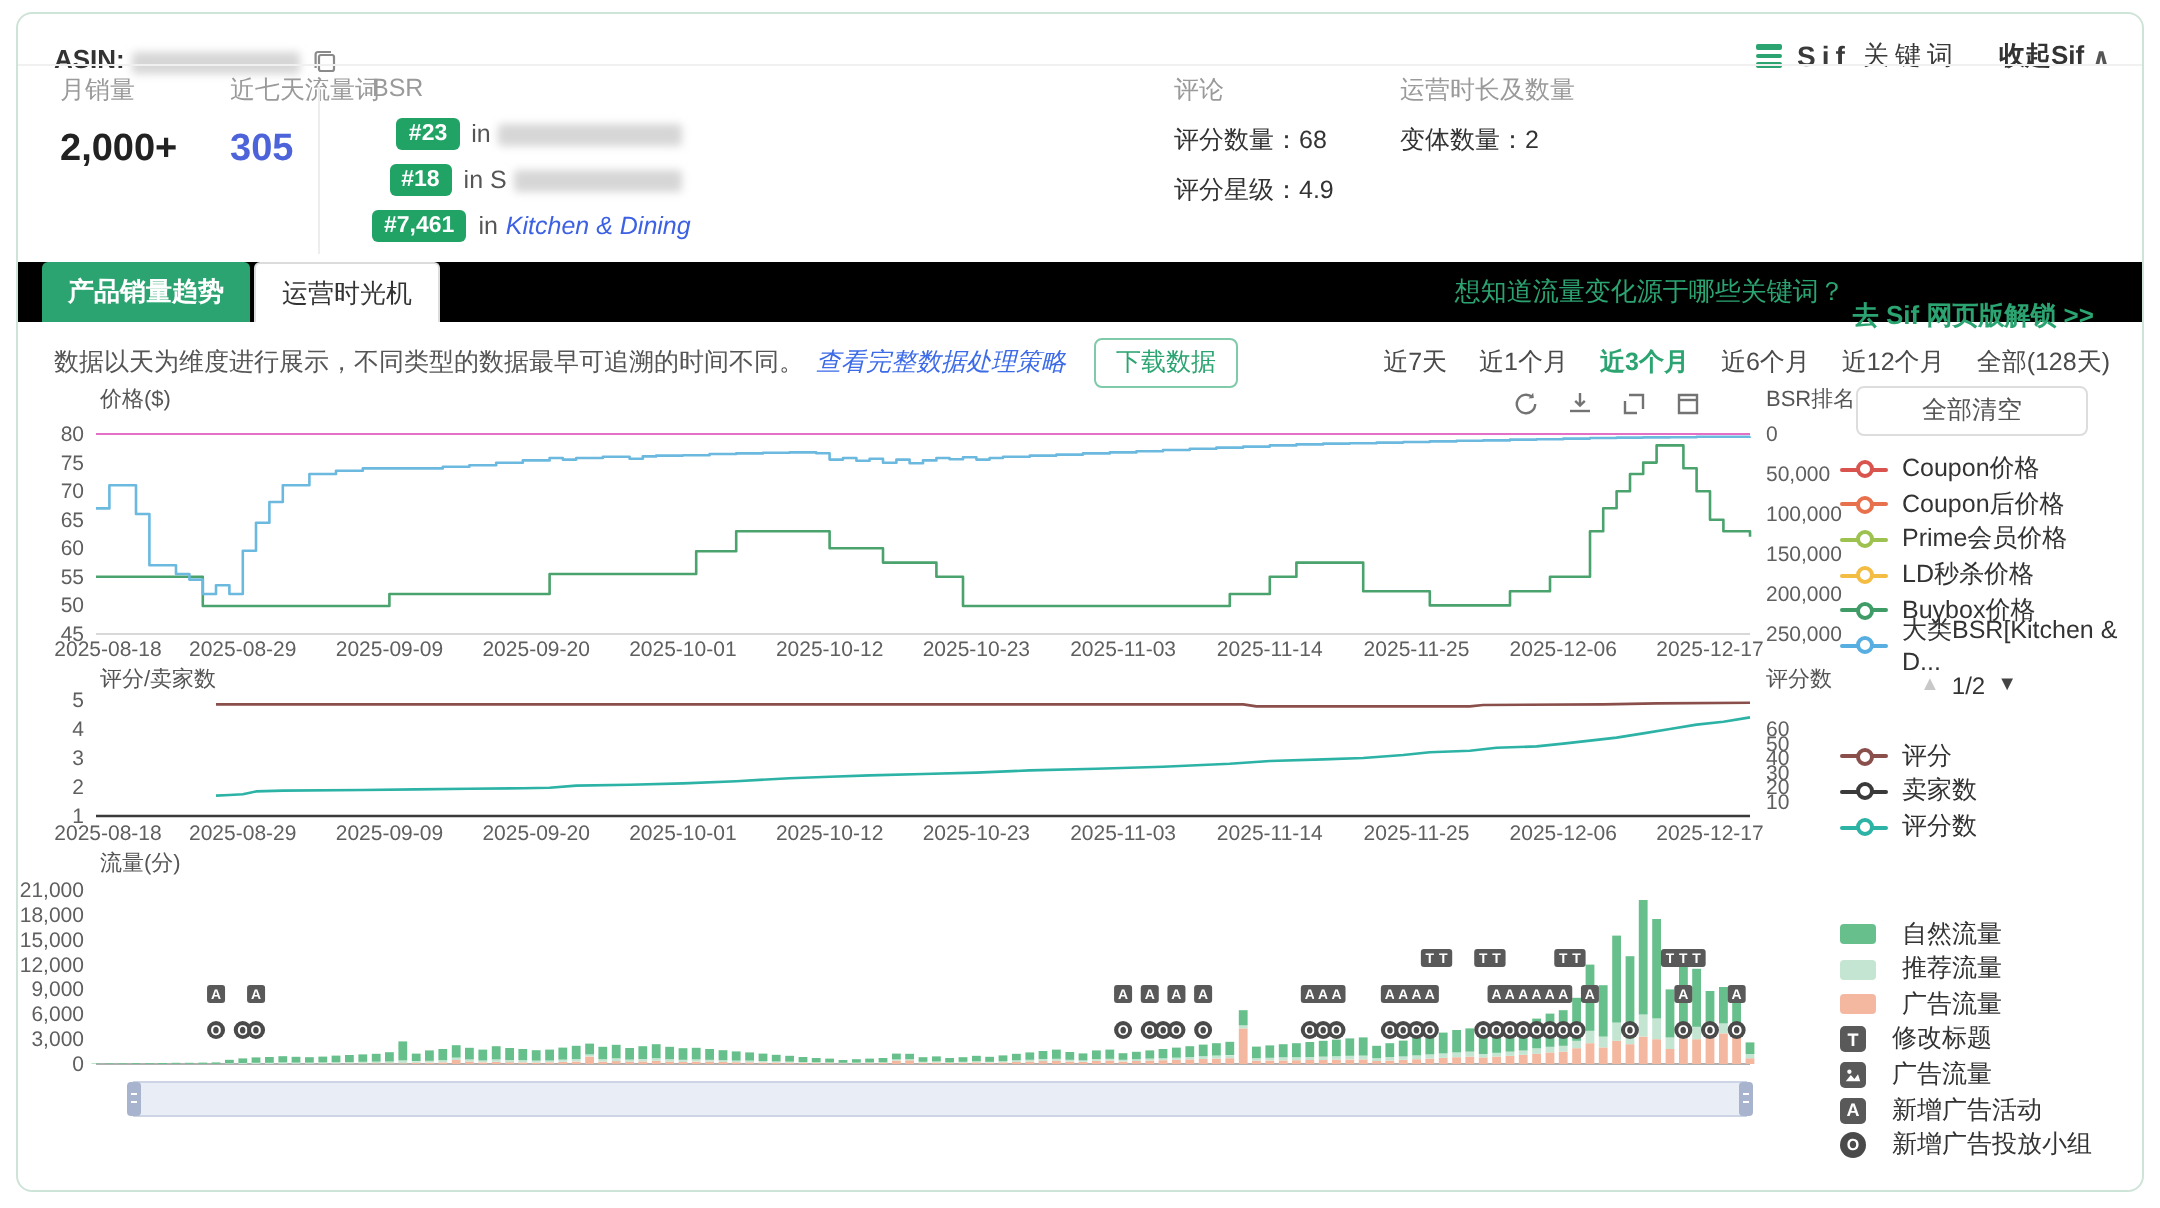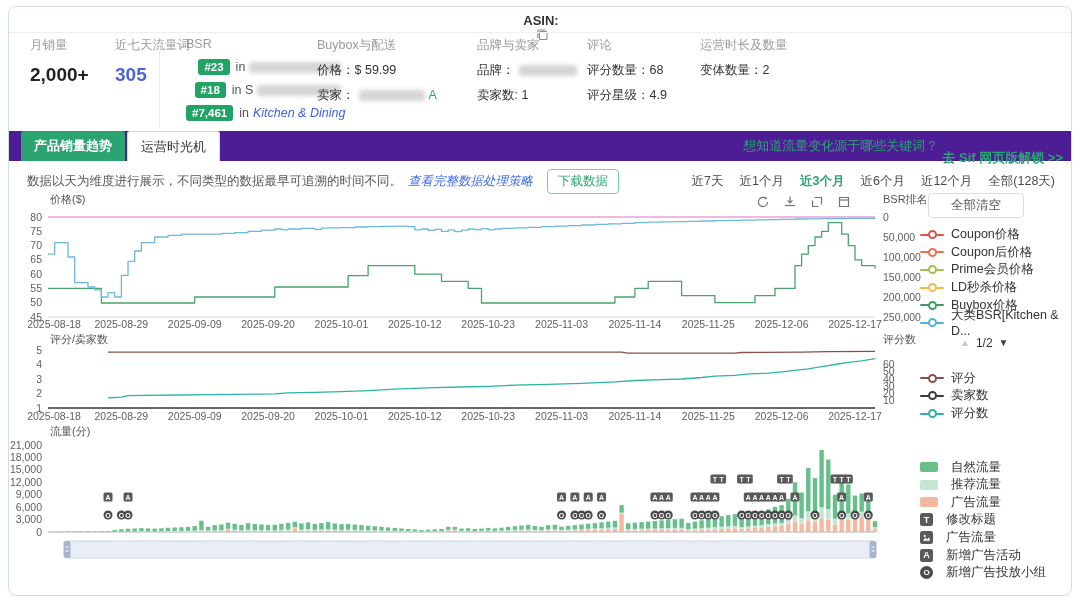--- a/index.html
+++ b/index.html
@@ -1,21 +1,21 @@
 <!DOCTYPE html>
 <html><head>
 <meta charset="utf-8">
 <style>
   html,body{margin:0;padding:0;background:#fff;}
   body{width:1080px;height:604px;position:relative;overflow:hidden;
        font-family:"Liberation Sans","DejaVu Sans",sans-serif;color:#333;}
   .card{position:absolute;left:8px;top:6px;right:8px;bottom:8px;background:#fff;
         border:1px solid #cfe4d8;border-radius:8px;}
   
-  .hdr{position:absolute;left:18px;right:16px;top:6px;height:24px;display:flex;align-items:center;font-size:13px;flex-direction:column;}
+  .hdr{position:absolute;left:18px;right:16px;top:6px;height:24px;display:flex;align-items:flex-end;font-size:13px;}
   .asin-lbl{font-weight:bold;color:#333;}
   .blur{display:inline-block;height:11px;background:#d6d6d6;border-radius:2px;filter:blur(2px);vertical-align:middle;margin:0 4px;}
   .w84{width:84px}.w95{width:92px}.w88{width:84px}.w70{width:66px}.w60{width:58px}
   .copyic{display:inline-flex;margin-left:2px;cursor:pointer;}
   .hdr-right{margin-left:auto;display:flex;align-items:center;gap:6px;}
   .logo{display:inline-flex;flex-direction:column;gap:2px;margin-right:2px;}
   .logo i{display:block;width:13px;height:2.5px;background:#2ba471;border-radius:1px;}
   .logo-txt{font-weight:bold;letter-spacing:3px;color:#3a3a3a;font-size:14px;}
   .logo-suf{letter-spacing:3px;color:#3a3a3a;font-size:13px;margin-right:14px;}
   .collapse{font-weight:bold;color:#333;cursor:pointer;font-size:13px;}
@@ -28,45 +28,45 @@
   .sval-big{font-size:19px;font-weight:bold;color:#222;margin-top:10px;}
   .sval-blue{color:#4c63da;}
   .vsep{position:absolute;top:6px;height:84px;border-left:1px solid #ededed;}
   .brow{display:flex;align-items:center;margin-bottom:7px;font-size:12.5px;justify-content:flex-end;}
   .badge{background:#21a366;color:#fff;font-weight:bold;font-size:11.5px;border-radius:3px;padding:2px 6px;margin-right:6px;}
   .in{color:#555;}
   .cat{color:#3d61e3;cursor:pointer;margin-left:4px;font-style:italic;}
   .sline{font-size:12.5px;color:#333;margin-bottom:8px;}
   .green-a{color:#2ba471;}
   
-  .tabstrip{position:absolute;left:0;right:0;top:124px;height:30px;background:#4c1d95;display:flex;align-items:stretch;}
+  .tabstrip{position:absolute;left:0;right:0;top:124px;height:30px;background:#000000;display:flex;align-items:stretch;}
   .tab{font-size:13px;display:flex;align-items:center;padding:0 13px;cursor:pointer;}
   .tab.active{background:#2ba471;color:#fff;font-weight:bold;margin-left:12px;border-radius:3px 3px 0 0;}
   .tab.inactive{background:#fff;color:#333;border:1px solid #dcdcdc;border-bottom:none;border-radius:3px 3px 0 0;margin-left:2px;}
-  .bannertxt{margin-left:auto;display:flex;align-items:center;padding-right:8px;font-size:13px;color:#2ba471;gap:4px;}
+  .bannertxt{margin-left:auto;display:flex;align-items:center;padding-right:24px;font-size:13px;color:#2ba471;gap:4px;}
   .bannertxt .act{font-weight:bold;cursor:pointer;margin-top:24px;}
   
   .inforow{position:absolute;left:18px;right:16px;top:161px;height:26px;display:flex;align-items:center;font-size:12.5px;color:#555;}
   .i-link{color:#3d6be8;margin-left:6px;cursor:pointer;font-style:italic;}
   .dl-btn{margin-left:14px;border:1px solid #7fcaa8;color:#2ba471;background:#fff;border-radius:4px;
           font-size:12.5px;padding:3px 10px;cursor:pointer;font-family:inherit;}
   .ranges{margin-left:auto;display:flex;gap:16px;font-size:12.5px;color:#4a4a4a;}
   .ranges span{cursor:pointer;}
   .ranges span.on{color:#2ba471;font-weight:bold;}
   
   #charts{position:absolute;left:11px;top:186px;width:900px;}
   #charts svg{display:block;overflow:visible;}
   .tools{position:absolute;left:736px;top:2px;display:flex;gap:13px;}
   .tools button{border:none;background:none;padding:0;cursor:pointer;line-height:0;}
   .tk{font-size:10.5px;fill:#5f5f5f;}
   .at{font-size:11px;fill:#555;}
   .mkt{font:bold 7px "Liberation Sans","DejaVu Sans",sans-serif;fill:#fff;}
   .legendcol{position:absolute;left:911px;top:186px;width:156px;}
   .clear-btn{display:block;margin-left:8px;border:1px solid #ddd;background:#fff;color:#555;border-radius:4px;
-             padding:3px 22px;font-size:12.5px;cursor:pointer;font-family:inherit;}
+             padding:3px 32px;font-size:12.5px;cursor:pointer;font-family:inherit;}
   .litem{display:flex;align-items:center;height:17.6px;font-size:12.5px;color:#333;cursor:pointer;gap:7px;}
   .lm{position:relative;width:24px;height:2px;border-radius:1px;flex:0 0 24px;}
   .lm .ring{position:absolute;left:8px;top:-3.5px;width:5px;height:5px;border-radius:50%;background:#fff;border:2px solid;}
   .sw{width:18px;height:10px;border-radius:2px;flex:0 0 18px;margin-right:6px;}
   .sq{width:13px;height:13px;border-radius:2.5px;background:#595959;color:#fff;display:flex;align-items:center;justify-content:center;
       font-size:9px;font-weight:bold;flex:0 0 13px;margin-right:6px;}
   .ci{width:13px;height:13px;border-radius:50%;background:#4a4a4a;color:#fff;display:flex;align-items:center;justify-content:center;
       font-size:8px;font-weight:bold;flex:0 0 13px;margin-right:6px;}
   .pag{display:flex;align-items:center;gap:6px;font-size:12px;color:#333;margin:4px 0 0 40px;}
   .pag .up{color:#c8c8c8;cursor:pointer;font-size:10px;}
@@ -80,20 +80,30 @@
 
   <div class="hdr">
     <span class="asin-lbl">ASIN:</span>
     <span class="blur w84"></span>
     <span class="copyic">
       <svg width="13" height="13" viewBox="0 0 13 13">
           <rect x="3.5" y="3.5" width="7.5" height="8" rx="1" fill="none" stroke="#8a8a8a" stroke-width="1.1"></rect>
           <path d="M9.5 2H3a1.2 1.2 0 0 0-1.2 1.2V10" fill="none" stroke="#8a8a8a" stroke-width="1.1"></path>
         </svg>
     </span>
+    <div class="hdr-right">
+      <span class="logo">
+          <i></i>
+          <i></i>
+          <i></i>
+        </span>
+      <span class="logo-txt">Sif</span>
+      <span class="logo-suf">关键词</span>
+      <span class="collapse"><span>收起Sif</span><span class="chev">∧</span></span>
+    </div>
   </div>
   <div class="hdr-sep"></div>
 
   <div class="stats">
     <div class="scol" style="left:21px">
       <div class="slabel">月销量</div>
       <div class="sval-big">2,000+</div>
     </div>
     <div class="scol" style="left:106px">
       <div class="slabel">近七天流量词</div>
@@ -110,30 +120,20 @@
       <div class="brow">
         <span class="badge">#18</span>
         <span class="in">in S</span>
         <span class="blur w88"></span>
       </div>
       <div class="brow">
         <span class="badge">#7,461</span>
         <span class="in">in</span>
         <a class="cat">Kitchen &amp; Dining</a>
       </div>
-    </div>
-    <div class="scol" style="left:308px">
-      <div class="slabel">Buybox与配送</div>
-      <div class="sline"><span>价格：</span><span>$ 59.99</span></div>
-      <div class="sline"><span>卖家：</span><span class="blur w70"></span><span class="green-a">A</span></div>
-    </div>
-    <div class="scol" style="left:468px">
-      <div class="slabel">品牌与卖家</div>
-      <div class="sline"><span>品牌：</span><span class="blur w60"></span></div>
-      <div class="sline"><span>卖家数:</span> <span>1</span></div>
     </div>
     <div class="scol" style="left:578px">
       <div class="slabel">评论</div>
       <div class="sline"><span>评分数量：</span><span>68</span></div>
       <div class="sline"><span>评分星级：</span><span>4.9</span></div>
     </div>
     <div class="scol" style="left:691px">
       <div class="slabel">运营时长及数量</div>
       <div class="sline"><span>变体数量：</span><span>2</span></div>
     </div>

